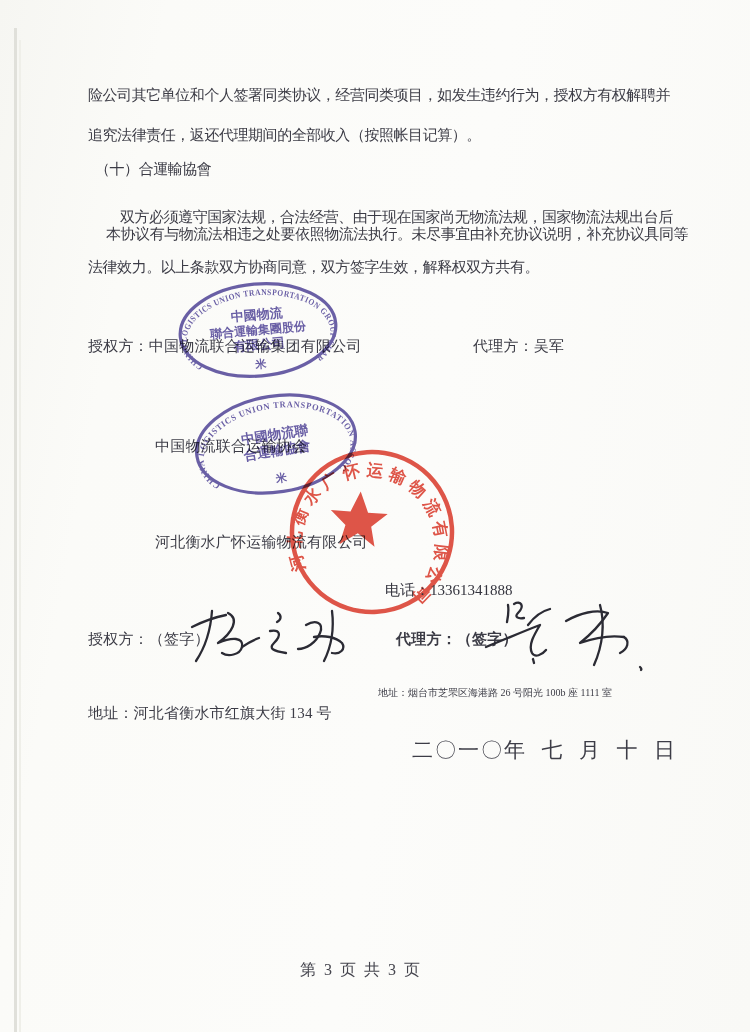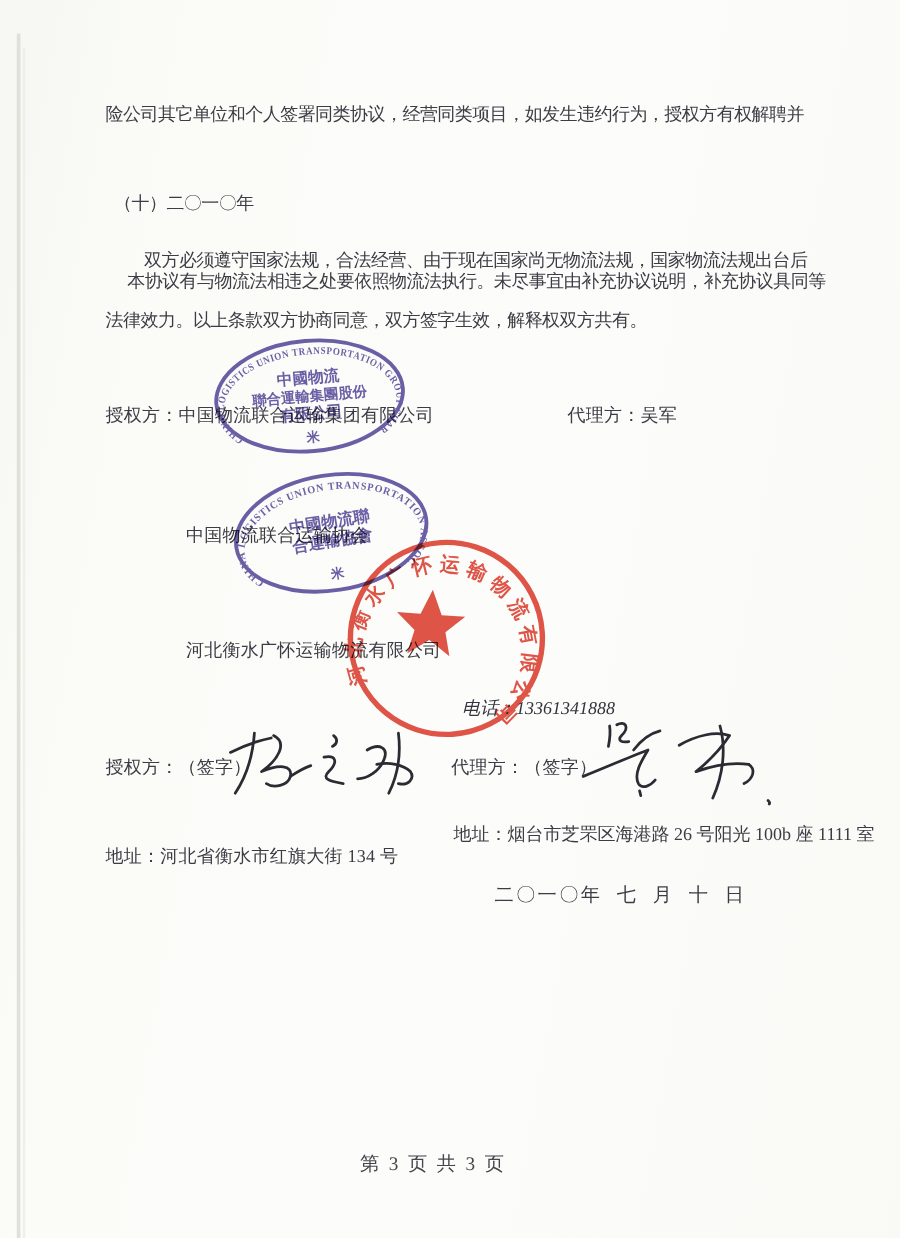--- a/index.html
+++ b/index.html
@@ -6,38 +6,39 @@
   .page {
     position:relative; width:750px; height:1032px; overflow:hidden;
     background: linear-gradient(100deg,#f6f6f2 0%, #fbfbf8 18%, #fcfcfa 55%, #f9f9f6 100%);
     font-family:"Liberation Serif", serif; color:#3a3a42;
   }
   .edge-line { position:absolute; top:28px; bottom:0; width:3px; background:#e0e0da; left:14px; }
   .edge-line2 { position:absolute; top:40px; bottom:0; width:2px; background:#efefe9; left:19px; }
   .abs { position:absolute; white-space:pre; }
   .body-line { font-size:15px; letter-spacing:-0.45px; color:#3c3c46; }
   .party-line { font-size:15px; letter-spacing:0.2px; color:#3c3c46; }
-  .small-line { font-size:15px; letter-spacing:0px; color:#3c3c46; }
+  .small-line { font-size:10px; letter-spacing:0px; color:#3c3c46; }
   .phone-line { font-size:15px; font-weight:500; color:#34343e; }
-  .date-line { font-size:16px; letter-spacing:2px; color:#3c3c46; }
+  .date-line { font-size:21px; letter-spacing:2px; color:#3c3c46; }
   .footer-line { font-size:16px; letter-spacing:2px; color:#45454e; }
   svg { position:absolute; overflow:visible; }
   .stamp { mix-blend-mode:multiply; }
   .sig path { fill:none; stroke:#2b2b34; stroke-width:2.3; stroke-linecap:round; stroke-linejoin:round; }
 </style>
 </head>
 <body>
 
 <div class="page">
   <div class="edge-line"></div>
   <div class="edge-line2"></div>
 
   <div class="abs body-line" style="left:88px; top:86px;">险公司其它单位和个人签署同类协议，经营同类项目，如发生违约行为，授权方有权解聘并</div>
+  <div class="abs body-line" style="left:88px; top:126px;">追究法律责任，返还代理期间的全部收入（按照帐目记算）。</div>
 
-  <div class="abs body-line" style="left:95px; top:160px;">（十）二〇一〇年</div>
+  <div class="abs body-line" style="left:95px; top:160px;">（十）合運輸協會</div>
 
   <div class="abs body-line" style="left:120px; top:208px;">双方必须遵守国家法规，合法经营、由于现在国家尚无物流法规，国家物流法规出台后</div>
   <div class="abs body-line" style="left:88px;  top:225px;margin-left:18px;">本协议有与物流法相违之处要依照物流法执行。未尽事宜由补充协议说明，补充协议具同等</div>
   <div class="abs party-line" style="left:88px;  top:337px;">授权方：中国物流联合运输集团有限公司</div>
 
   <div class="abs body-line" style="left:88px;  top:258px;">法律效力。以上条款双方协商同意，双方签字生效，解释权双方共有。</div>
   <div class="abs party-line" style="left:473px; top:337px;">代理方：吴军</div>
 
   <div class="abs party-line" style="left:155px; top:437px;">中国物流联合运输协会</div>
 
@@ -76,24 +77,24 @@
       <path id="arcR" d="M -52,56 A 68,68 0 1 1 52,56" fill="none"></path>
       <text font-size="16.5" font-weight="bold">
         <textPath href="#arcR" startOffset="0" textLength="300" lengthAdjust="spacing">河北衡水广怀运输物流有限公司</textPath>
       </text>
       <g transform="translate(-16,-6) rotate(-14)">
         <path d="M 0,-30 L 8.8,-9.3 L 28.5,-9.3 L 12.9,4.6 L 17.6,24.3 L 0,12 L -17.6,24.3 L -12.9,4.6 L -28.5,-9.3 L -8.8,-9.3 Z" fill="#dc392a" stroke="none"></path>
       </g>
     </g>
   </svg>
 
-  <div class="abs phone-line" style="left:385px; top:581px;font-style:italic;">电话：13361341888</div>
+  <div class="abs phone-line" style="left:385px; top:581px;">电话：13361341888</div>
 
   <div class="abs party-line" style="left:88px;  top:630px;">授权方：（签字）</div>
-  <div class="abs party-line" style="left:376px; top:630px;">代理方：（签字）</div>
+  <div class="abs party-line" style="left:396px; top:630px;font-weight:bold;">代理方：（签字）</div>
 
   <svg class="sig" style="left:182px; top:603px;" width="200" height="70" viewBox="0 0 200 70">
     <path d="M30,8 C29,22 26,40 14,58"></path>
     <path d="M10,24 C22,18 34,14 44,12"></path>
     <path d="M46,10 C58,16 50,30 36,40 C50,34 62,34 60,44 C58,52 46,54 40,50"></path>
     <path d="M60,44 C66,40 71,37 77,35"></path>
     <path d="M96,10 C100,13 99,17 95,19"></path>
     <path d="M88,28 C98,26 100,32 92,40 C86,46 92,48 104,50"></path>
     <path d="M124,22 C134,16 142,20 138,30 C134,40 124,46 116,46"></path>
     <path d="M150,8 C152,24 150,42 142,58"></path>

